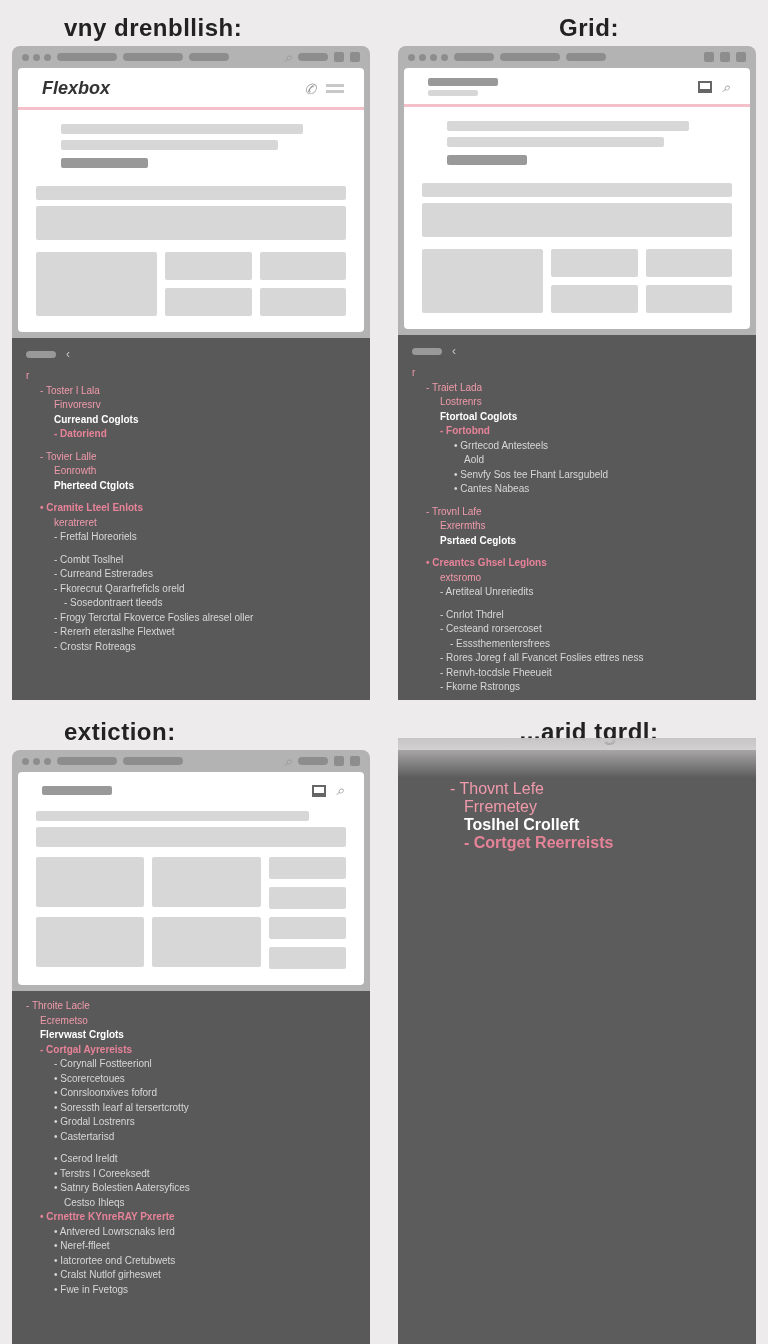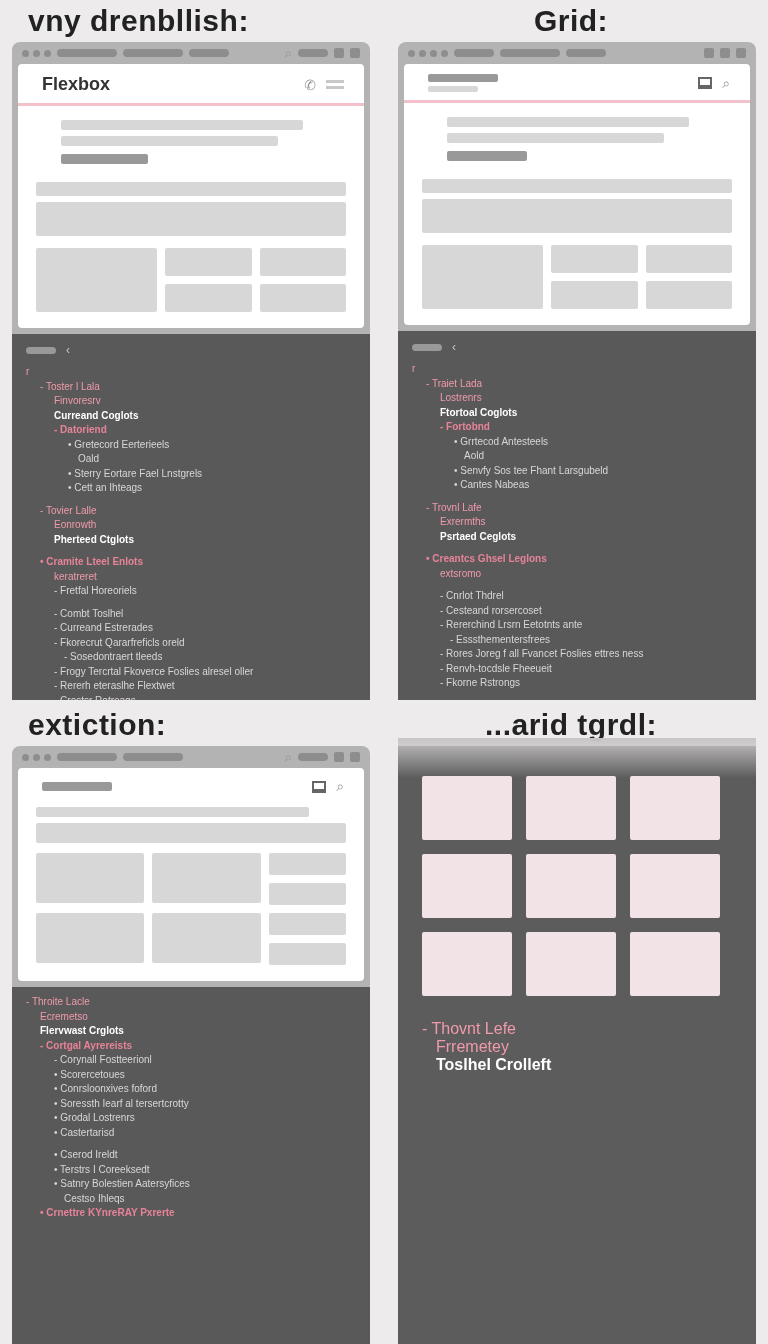--- a/index.html
+++ b/index.html
@@ -12,32 +12,34 @@
     overflow: hidden;
   }
   .grid2 {
     display: grid;
     grid-template-columns: 1fr 1fr;
     grid-template-rows: 700px 640px;
     gap: 4px;
   }
   .quadrant { position: relative; display: flex; flex-direction: column; }
   .qtitle {
-    font-size: 30px;
+    font-size: 24px;
     font-weight: 600;
-    padding: 4px 20px 4px 28px;
+    padding: 14px 20px 4px 28px;
     letter-spacing: .5px;
+    margin-left: 36px;
   }
   .qtitle.right { text-align: center; padding-right: 40px; }
   
   .browser {
     margin: 0 12px;
     background: #b4b3b3;
     border-radius: 8px 8px 0 0;
     padding-bottom: 6px;
+    font-style: italic;
   }
   .chrome {
     height: 22px;
     display: flex;
     align-items: center;
     padding: 0 10px;
     gap: 6px;
   }
   .dots { display: flex; gap: 4px; }
   .dot { width: 7px; height: 7px; border-radius: 50%; background: #8e8d8d; }
@@ -92,21 +94,21 @@
   .c-white { color: #fff; font-weight: 600; }
   .bullet::before { content: "• "; }
   .dash::before { content: "- "; }
   .section-gap { height: 8px; }
   
   .q4body {
     background: #5d5c5c;
     margin: 0 12px;
     flex: 1;
     padding: 30px 36px 14px 24px;
-    display: flex; flex-direction: column;
+    display: flex; flex-direction: row;
   }
   .tilegrid {
     display: grid;
     grid-template-columns: repeat(3, 1fr);
     grid-template-rows: repeat(3, 64px);
     gap: 14px;
     margin-bottom: 24px;
   }
   .tile { background: #f2e4e6; border-radius: 2px; }
   .q4fade {
@@ -182,28 +184,20 @@
       <ul class="codeul">
         <li class="c-pink">r</li>
         <li>
             <ul>
           <li class="c-pink dash">Toster l Lala</li>
           <li>
                 <ul>
             <li class="c-pink">Finvoresrv</li>
             <li class="c-white">Curreand Coglots</li>
             <li class="c-pink2 dash">Datoriend</li>
-            <li>
-                    <ul>
-              <li class="c-light bullet">Gretecord Eerterieels</li>
-              <li class="c-light" style="padding-left:10px">Oald</li>
-              <li class="c-light bullet">Sterry Eortare Fael Lnstgrels</li>
-              <li class="c-light bullet">Cett an Ihteags</li>
-            </ul>
-                  </li>
           </ul>
               </li>
         </ul>
           </li>
         <li class="section-gap"></li>
         <li>
             <ul>
           <li class="c-pink dash">Tovier Lalle</li>
           <li>
                 <ul>
@@ -330,24 +324,24 @@
               </li>
         </ul>
           </li>
         <li class="section-gap"></li>
         <li>
             <ul>
           <li class="c-pink2 bullet">Creantcs Ghsel Leglons</li>
           <li>
                 <ul>
             <li class="c-pink">extsromo</li>
+            <li class="c-light dash">Aretiteal Unreriedits</li>
             <li class="section-gap"></li>
             <li class="c-light dash">Cnrlot Thdrel</li>
             <li class="c-light dash">Cesteand rorsercoset</li>
-            <li class="c-light dash">Rererchind Lrsrn Eetotnts ante</li>
             <li class="c-light dash" style="padding-left:10px">Esssthementersfrees</li>
             <li class="c-light dash">Rores Joreg f all Fvancet Foslies ettres ness</li>
             <li class="c-light dash">Renvh-tocdsle Fheeueit</li>
             <li class="c-light dash">Fkorne Rstrongs</li>
           </ul>
               </li>
         </ul>
           </li>
       </ul>
     </div>
@@ -422,20 +416,29 @@
             <li class="c-light bullet">Terstrs I Coreeksedt</li>
             <li class="c-light bullet">Satnry Bolestien Aatersyfices</li>
             <li class="c-light" style="padding-left:10px">Cestso Ihleqs</li>
           </ul>
               </li>
         </ul>
           </li>
         <li>
             <ul>
           <li class="c-pink2 bullet">Crnettre KYnreRAY Pxrerte</li>
+          <li>
+                <ul>
+            <li class="c-light bullet">Antvered Lowrscnaks lerd</li>
+            <li class="c-light bullet">Neref-ffleet</li>
+            <li class="c-light bullet">Iatcrortee ond Cretubwets</li>
+            <li class="c-light bullet">Cralst Nutlof girheswet</li>
+            <li class="c-light bullet">Fwe in Fvetogs</li>
+          </ul>
+              </li>
         </ul>
           </li>
       </ul>
     </div>
   </div>
 
   <div class="quadrant">
     <div class="qtitle right">...arid tgrdl:</div>
     <div class="q4fade"></div>
     <div class="q4body">
@@ -449,20 +452,21 @@
         <div class="tile"></div>
         <div class="tile"></div>
         <div class="tile"></div>
       </div>
       <ul class="codeul">
         <li class="c-pink dash">Thovnt Lefe</li>
         <li>
             <ul>
           <li class="c-pink">Frremetey</li>
           <li class="c-white">Toslhel Crolleft</li>
+          <li class="c-pink2 dash">Cortget Reerreists</li>
           <li class="section-gap"></li>
         </ul>
           </li>
       </ul>
     </div>
   </div>
 
 </div>
 
 </body></html>

